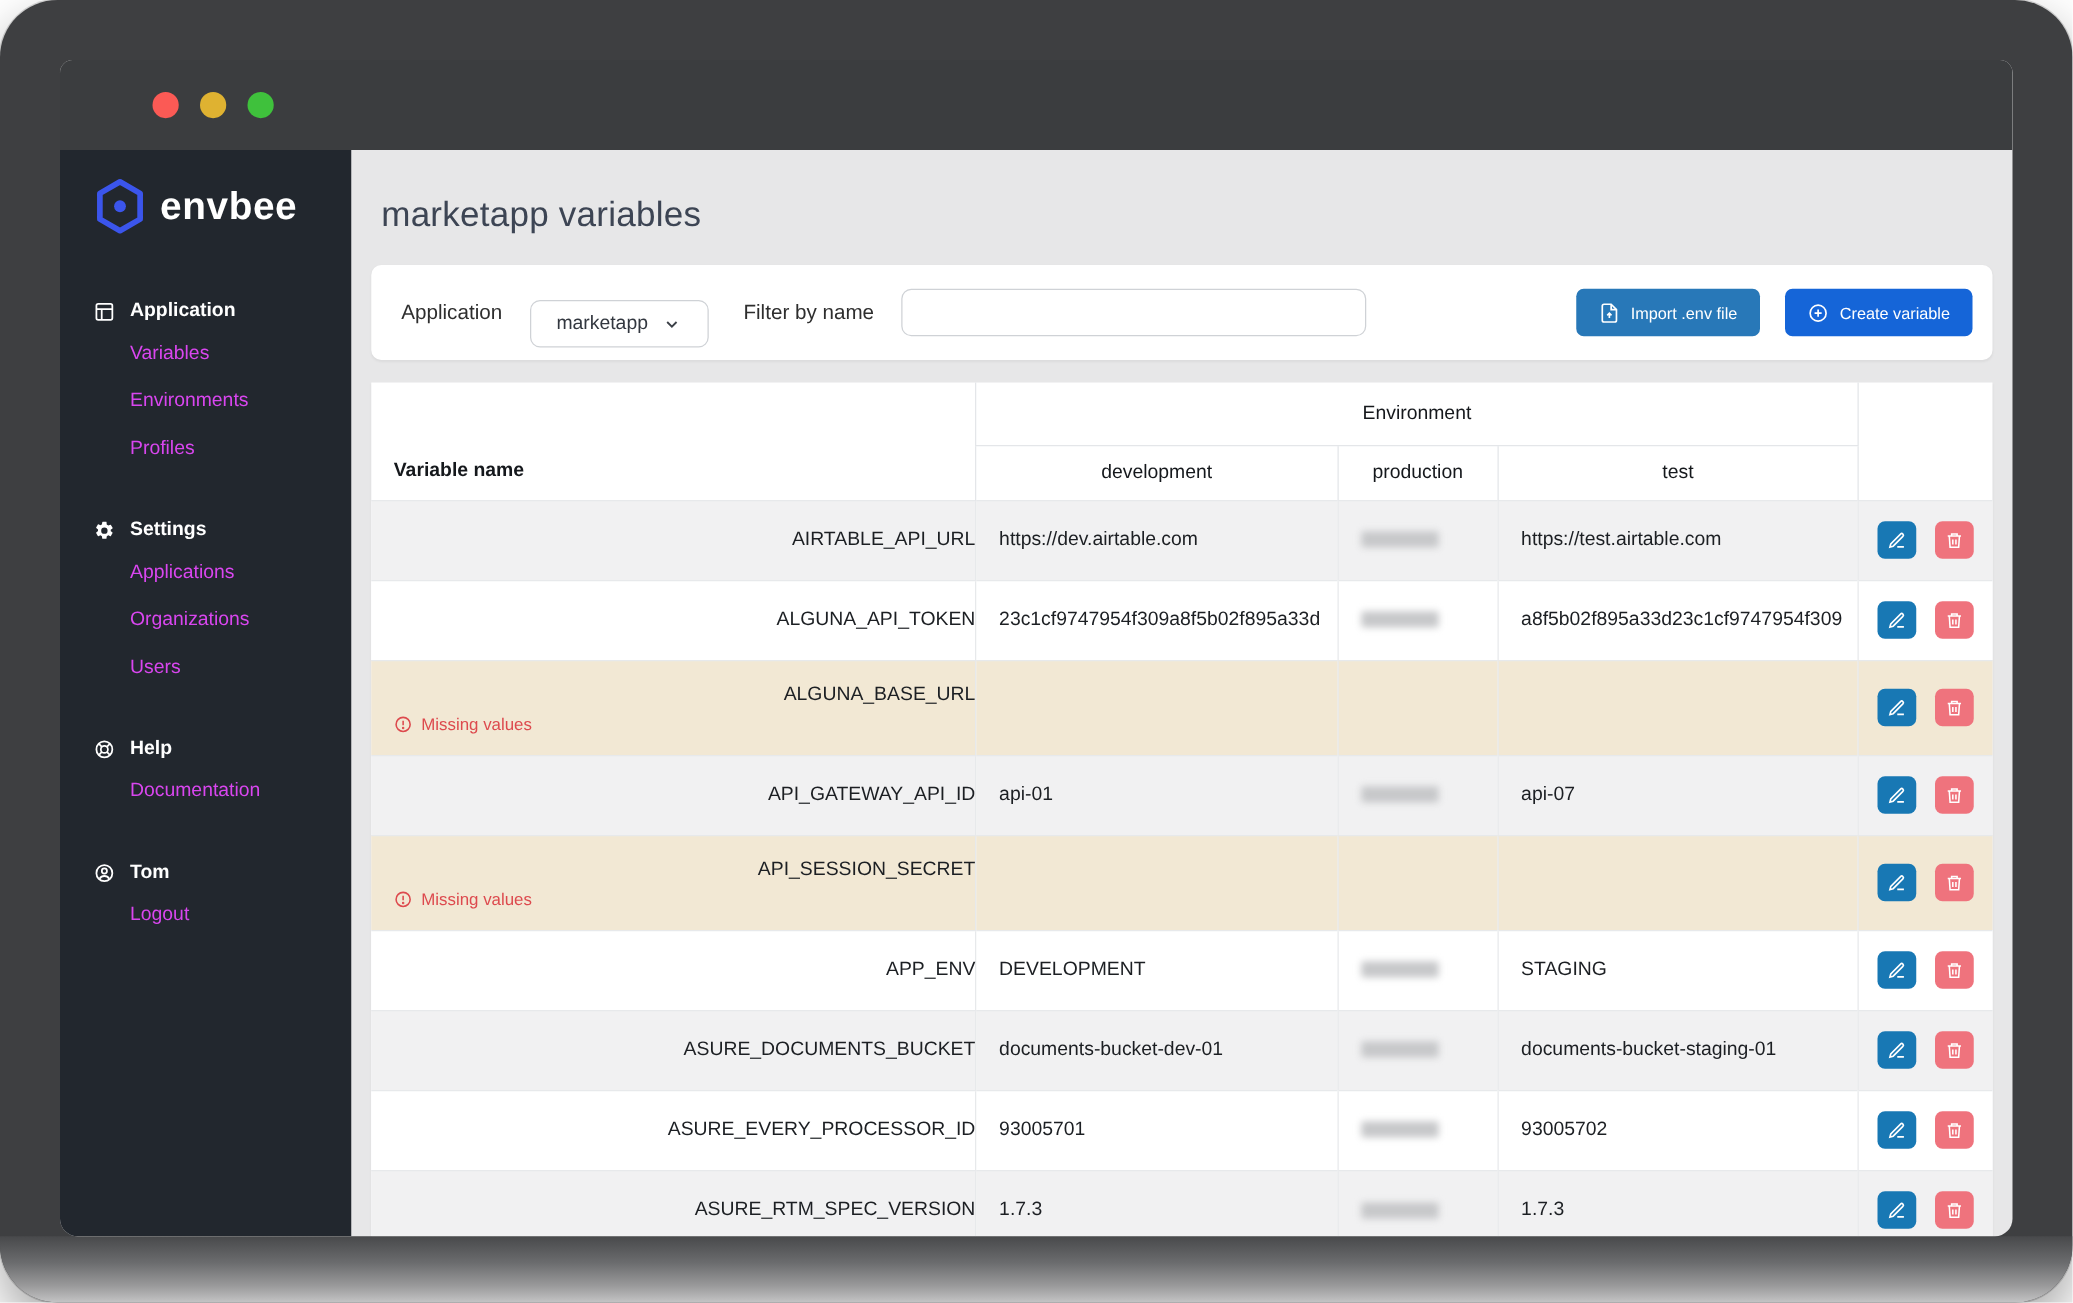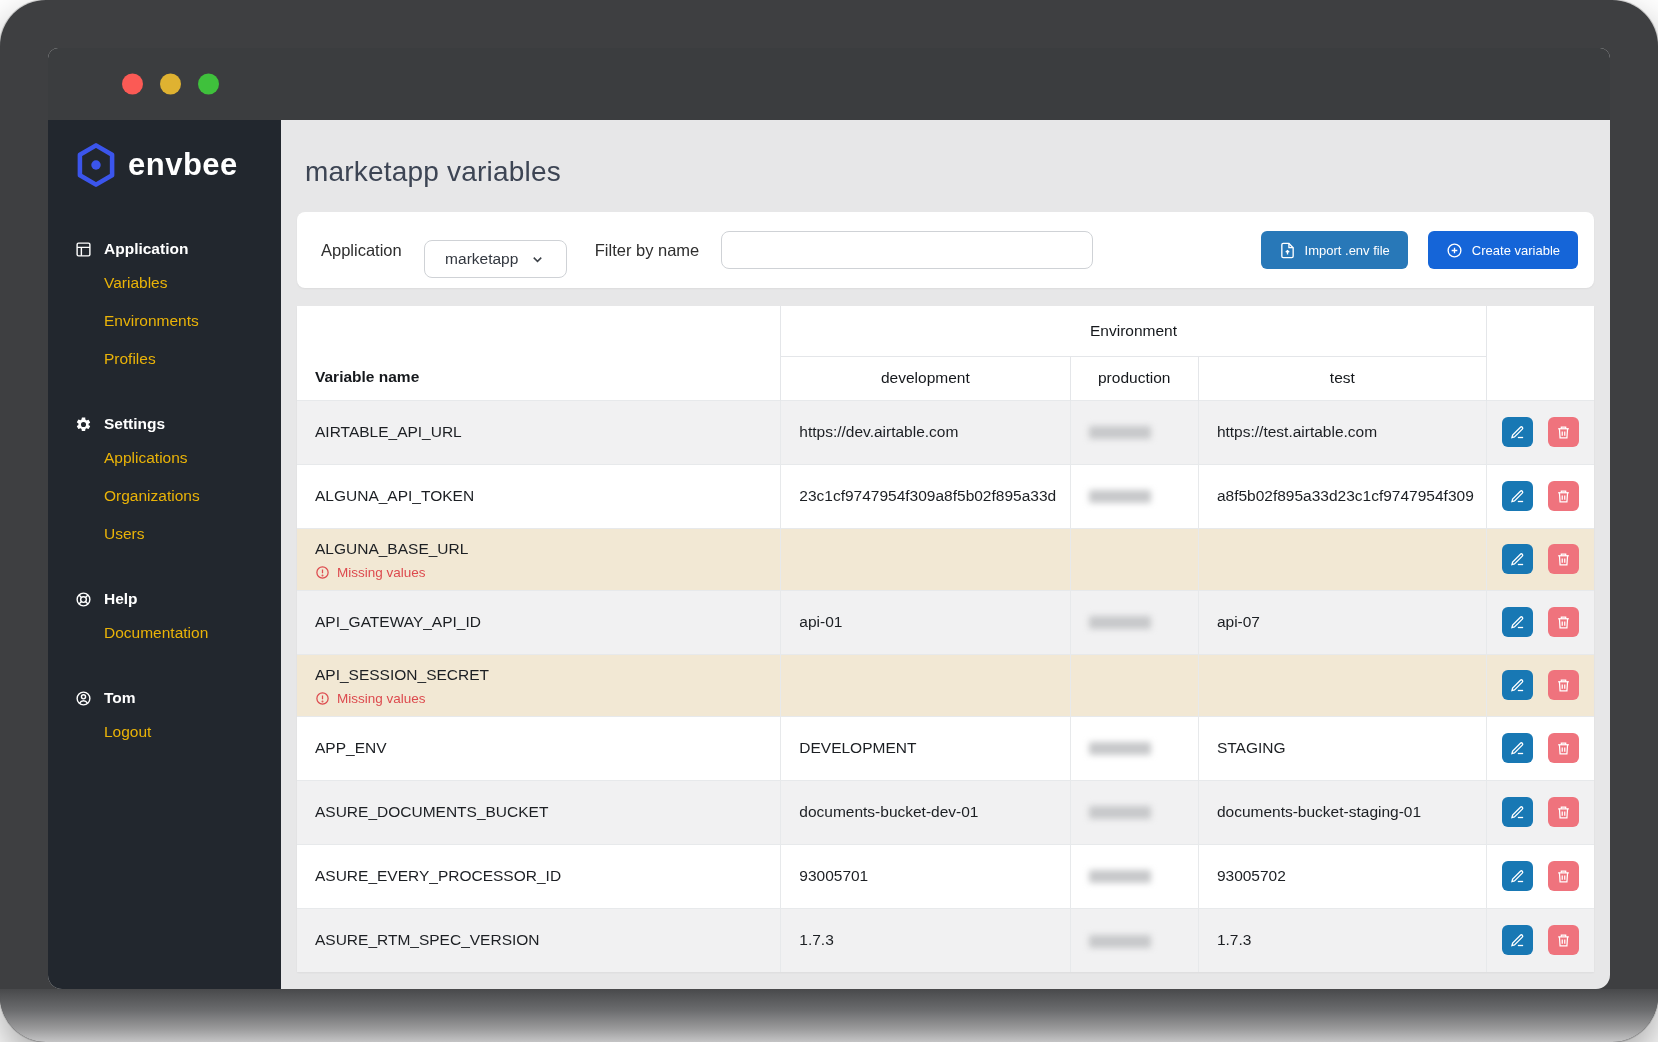--- a/index.html
+++ b/index.html
@@ -26,21 +26,21 @@
   .app { flex:1 1 auto; display:flex; overflow:hidden; }
 
   
   .sidebar { width:233px; flex:0 0 auto; background:#22272e; color:#fff; padding:22px 0 0 27px; overflow:hidden; }
   .brand { display:flex; align-items:center; gap:11px; margin-bottom:46px; }
   .brand svg { width:42px; height:46px; }
   .brand-name { font-size:31px; font-weight:700; letter-spacing:.5px; color:#fff; }
   .nav-section { margin-bottom:16px; }
   .section-header { display:flex; align-items:center; gap:12px; height:30px; font-size:15.5px; font-weight:700; color:#ffffff; }
   .section-header svg { width:17px; height:17px; flex:0 0 auto; }
-  .nav-item { display:block; height:38px; line-height:38px; padding-left:29px; font-size:15.5px; color:#eab308; cursor:pointer; white-space:nowrap; }
+  .nav-item { display:block; height:38px; line-height:38px; padding-left:29px; font-size:15.5px; color:#d946ef; cursor:pointer; white-space:nowrap; }
   .section-gap { height:15px; }
 
   
   .main { flex:1 1 auto; padding:0 16px; overflow:hidden; }
   .page-title { font-size:28px; font-weight:500; color:#3d4554; margin:36px 0 0 8px; letter-spacing:.2px; }
 
   .toolbar { margin-top:24px; background:#fff; border-radius:8px; height:76px; display:flex; align-items:center;
              padding:0 16px 0 24px; box-shadow:0 1px 2px rgba(0,0,0,.05); }
   .tb-label { font-size:16.5px; font-weight:500; color:#2e2e2e; }
   .select { margin-left:22px; width:143px; height:38px; border:1px solid #cfd2d6; border-radius:8px; background:#fff;
@@ -61,22 +61,22 @@
   col.c-name{ width:37.3%; } col.c-dev{ width:22.3%; } col.c-prod{ width:9.9%; } col.c-test{ width:22.2%; } col.c-act{ width:8.3%; }
   th { font-weight:600; color:#15181c; font-size:15.5px;margin-top:48px; }
   .name-h { text-align:left; vertical-align:bottom; padding:0 0 14px 18px; font-weight:700; height:94px; }
   .env-h { height:50px; text-align:center; border-left:1px solid #e4e6e9; border-bottom:1px solid #e4e6e9; font-weight:500; }
   .sub-h { height:44px; text-align:center; border-left:1px solid #e4e6e9; font-weight:500; }
   .actions-h { border-left:1px solid #e4e6e9; }
   tbody td { border-top:1px solid #e7e9eb; font-size:15.5px; color:#1c1f23; vertical-align:middle; }
   td.value-cell, td.actions-cell { border-left:1px solid #e7e9eb; }
   tr.row-white { background:#ffffff; height:64px; }
   tr.row-gray  { background:#f1f1f2; height:64px; }
-  tr.row-missing { background:#f2e8d4; height:62px; }
-  .name-cell { padding-left:18px; }
+  tr.row-missing { background:#f2e8d4; height:76px; }
+  .name-cell { padding-left:18px;text-align:right; }
   .value-cell { padding-left:18px; }
   .var-name { line-height:20px; }
   .missing { display:flex; align-items:center; gap:7px; margin-top:6px; color:#dd4a4e; font-size:13.5px; }
   .missing svg { width:15px; height:15px; }
   .masked-blob { display:inline-block; width:62px; height:13px; border-radius:2px; background:#c7c8ca; filter:blur(3px); vertical-align:middle; }
   .actions-cell { text-align:center; white-space:nowrap; }
   .icon-btn { width:31px; height:30px; border:none; border-radius:6px; display:inline-flex; align-items:center; justify-content:center; cursor:pointer; }
   .icon-btn + .icon-btn { margin-left:10px; }
   .icon-btn svg { width:15px; height:15px; }
   .btn-edit { background:#1878b4; }

